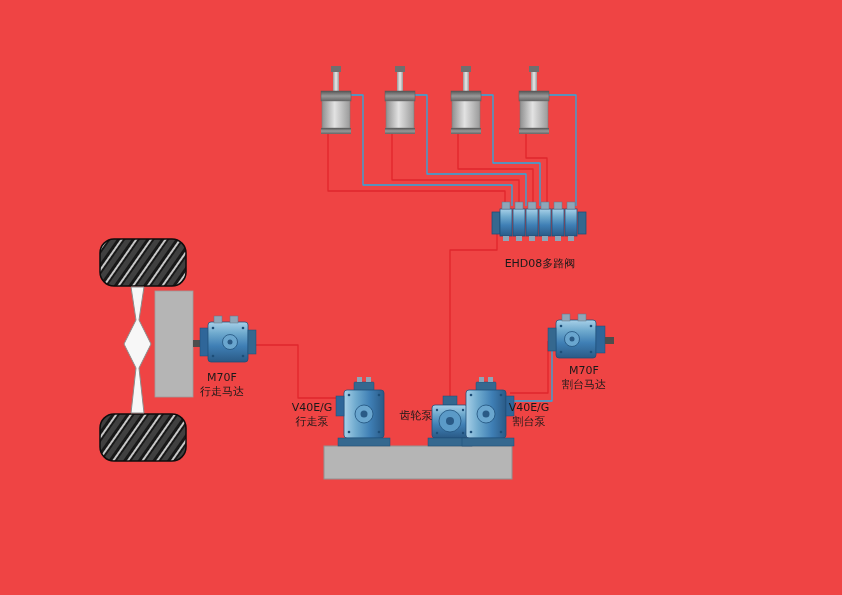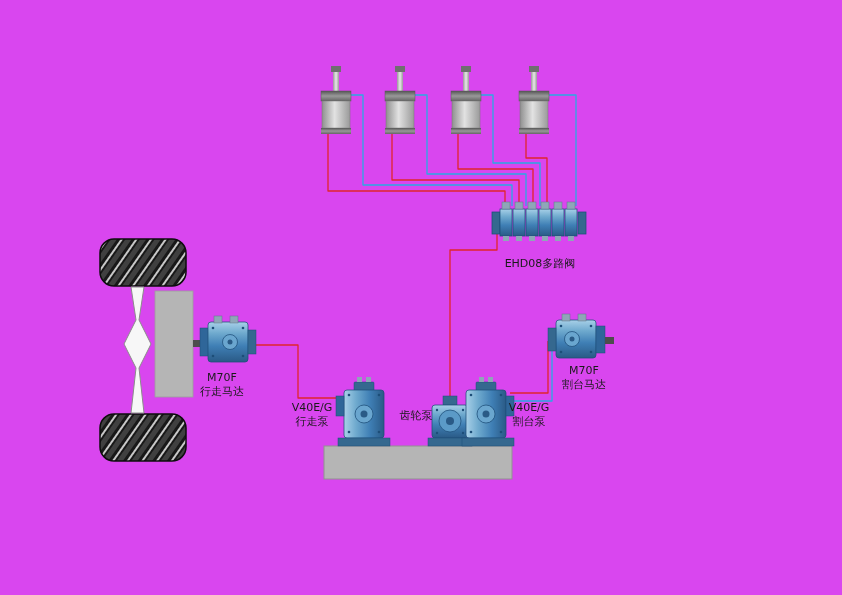--- a/index.html
+++ b/index.html
@@ -1,20 +1,20 @@
 <!DOCTYPE html>
 <html><head>
 <meta charset="utf-8">
 <style>
   html, body { margin: 0; padding: 0; background: #ffffff; }
   .stage {
     position: relative;
     width: 842px;
     height: 595px;
-    background: #d946ef;
+    background: #ef4444;
     overflow: hidden;
     font-family: "DejaVu Sans", sans-serif;
   }
   svg { position: absolute; left: 0; top: 0; }
   text {
     font-family: "DejaVu Sans", "Liberation Sans", sans-serif;
     font-size: 11px;
     fill: #1a1a1a;
   }
   .hose { fill: none; stroke-width: 1.3; stroke-linejoin: round; stroke-linecap: butt; }

